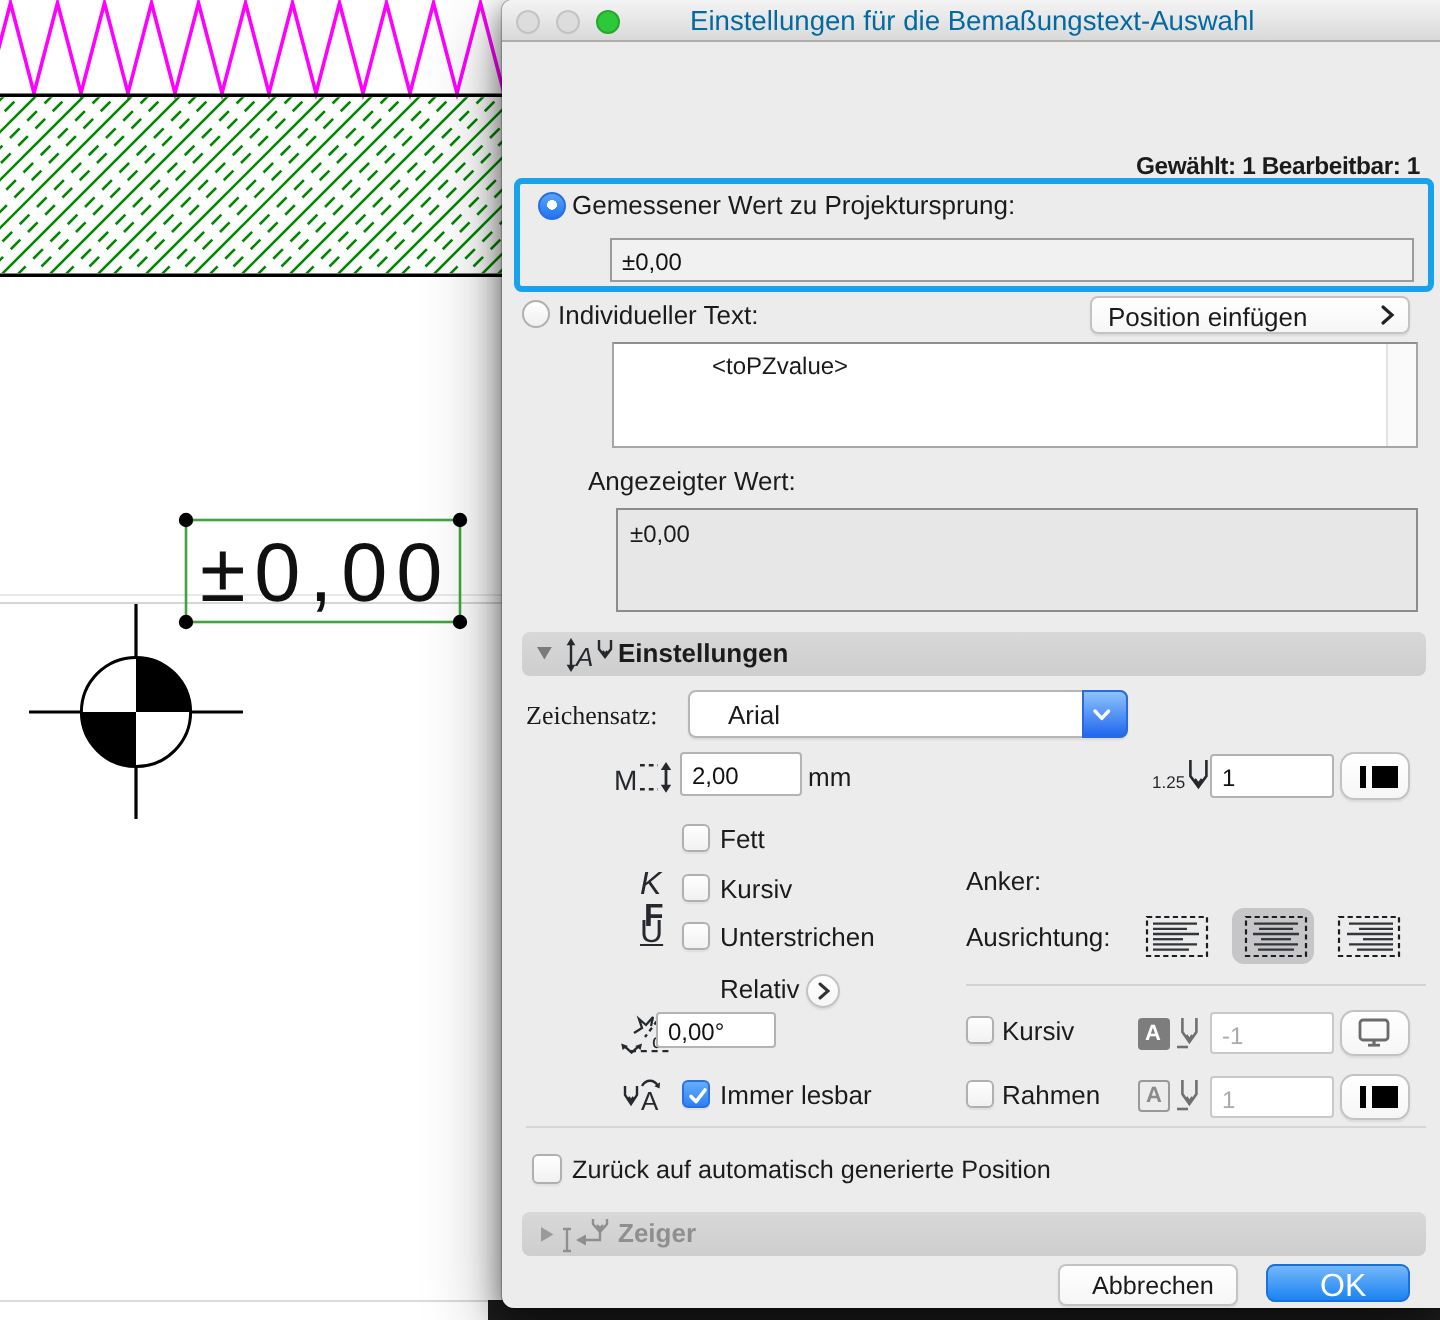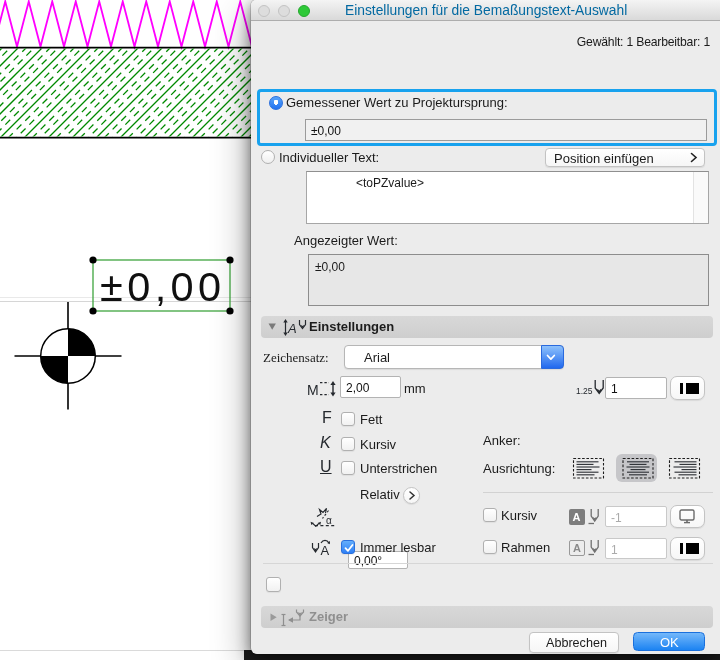--- a/index.html
+++ b/index.html
@@ -1,20 +1,20 @@
 <!DOCTYPE html>
 <html><head>
 <meta charset="utf-8">
 <style>
   html,body{margin:0;padding:0;}
   #app{position:relative;width:720px;height:660px;overflow:hidden;background:#fff;
        font-family:"Liberation Sans",sans-serif;font-size:13px;color:#1b1b1b;}
   .abs{position:absolute;}
   .lbl{position:absolute;font-size:13px;color:#1b1b1b;white-space:nowrap;line-height:15px;}
-  .b{font-weight:normal;}
+  .b{font-weight:bold;margin-top:41px;}
   
   .bar{position:absolute;left:261px;width:452px;height:22px;border-radius:4px;
        background:linear-gradient(#d8d8d8,#cecece);}
   .bar .t{position:absolute;left:48px;top:3px;font-weight:bold;font-size:13px;}
   
   .fld{position:absolute;background:#fff;border:1px solid #b3b3b3;border-radius:2px;
        font-size:12px;line-height:14px;color:#111;}
   .fld span{position:absolute;left:5px;top:4px;}
   
   .btn{position:absolute;background:linear-gradient(#ffffff,#f6f6f6);border:1px solid #c3c3c3;
@@ -271,21 +271,21 @@
     <g stroke="#25292e" stroke-width="1.15" fill="none">
       <path d="M8,10.5 L12,8 L10.5,3.5 L14,6.5 L17.5,2.5 L16.5,7"></path>
       <path d="M19.5,4.5 L13.5,12.5" stroke-dasharray="2.2,2"></path>
       <path d="M3.6,17.4 L6.8,20.3 L10,17.4"></path>
       <line x1="6" y1="19.6" x2="26.5" y2="19.6" stroke-dasharray="3,2.4"></line>
     </g>
     <path d="M1.6,15.7 L2.3,19 L5,17 Z" fill="#25292e"></path>
     <path d="M12,15.7 L11.3,19 L8.6,17 Z" fill="#25292e"></path>
     <text x="17" y="18" font-size="10" font-family="Liberation Sans, sans-serif" fill="#25292e">α</text>
   </svg>
-  <div class="fld" style="left:348px;top:506px;width:58px;height:16px;margin-top:45px;">
+  <div class="fld" style="left:328px;top:506px;width:58px;height:16px;">
       <span style="top:2px;">0,00°</span>
     </div>
 
   <div class="cb" style="left:483px;top:508px;"></div>
   <div class="lbl" style="left:501px;top:508px;">Kursiv</div>
   <div class="abs" style="left:569px;top:509px;width:16px;height:16px;background:#7d7d7d;border-radius:2px;">
     <span class="abs" style="left:3.5px;top:2px;color:#fff;font-weight:bold;font-size:11px;">A</span>
   </div>
   <svg class="abs" style="left:588px;top:509px;" width="13" height="16" id="ic-nib2">
     <g stroke="#707070" stroke-width="1.3" fill="none">
@@ -336,20 +336,21 @@
   <div class="fld" style="left:605px;top:538px;width:60px;height:19px;border-color:#c9c9c9;">
       <span style="color:#ababab;">1</span>
     </div>
   <div class="btn" style="left:670px;top:537px;width:33px;height:21px;border-radius:7px;">
     <div class="abs" style="left:9px;top:5px;width:2.5px;height:11px;background:#000;"></div>
     <div class="abs" style="left:15px;top:5px;width:13px;height:11px;background:#000;"></div>
   </div>
 
   <div class="abs" style="left:263px;top:563px;width:450px;height:1px;background:#d6d6d6;"></div>
   <div class="cb" style="left:266px;top:577px;width:13px;height:13px;"></div>
+  <div class="lbl" style="left:286px;top:578px;font-size:12.6px;">Zurück auf automatisch generierte Position</div>
 
   <div class="bar" style="top:606px;">
     <svg class="abs" style="left:8.5px;top:6.5px;" width="8" height="9">
         <path d="M0.5,0.5 L6.7,4.2 L0.5,7.9 Z" fill="#9a9a9a"></path>
       </svg>
     <svg class="abs" style="left:20px;top:2px;" width="26" height="20" id="ic-zeiger">
       <g stroke="#8f8f8f" stroke-width="1.2" fill="none">
         <line x1="2.5" y1="7" x2="2.5" y2="17"></line>
         <line x1="0.5" y1="6.5" x2="4.5" y2="6.5"></line>
         <line x1="0.5" y1="17.5" x2="4.5" y2="17.5"></line>
@@ -360,16 +361,16 @@
       <path d="M7,12 l5,-2.8 v5.6 Z" fill="#8f8f8f"></path>
     </svg>
     <span class="t" style="color:#8f8f8f;">Zeiger</span>
   </div>
 
   <div class="btn" style="left:529px;top:632px;width:88px;height:19px;">
     <span class="abs" style="left:16px;top:3px;font-size:12.6px;">Abbrechen</span>
   </div>
   <div class="abs" style="left:633px;top:632px;width:72px;height:19px;border-radius:4.5px;
        background:linear-gradient(#74b8fa,#1c83f2);border:1px solid #1a70dd;box-sizing:border-box;">
-    <span class="abs" style="left:26px;top:2px;font-size:13px;color:#fff;">OK</span>
+    <span class="abs" style="left:26px;top:2px;font-size:16px;color:#fff;">OK</span>
   </div>
 
 </div>
 
 </body></html>

